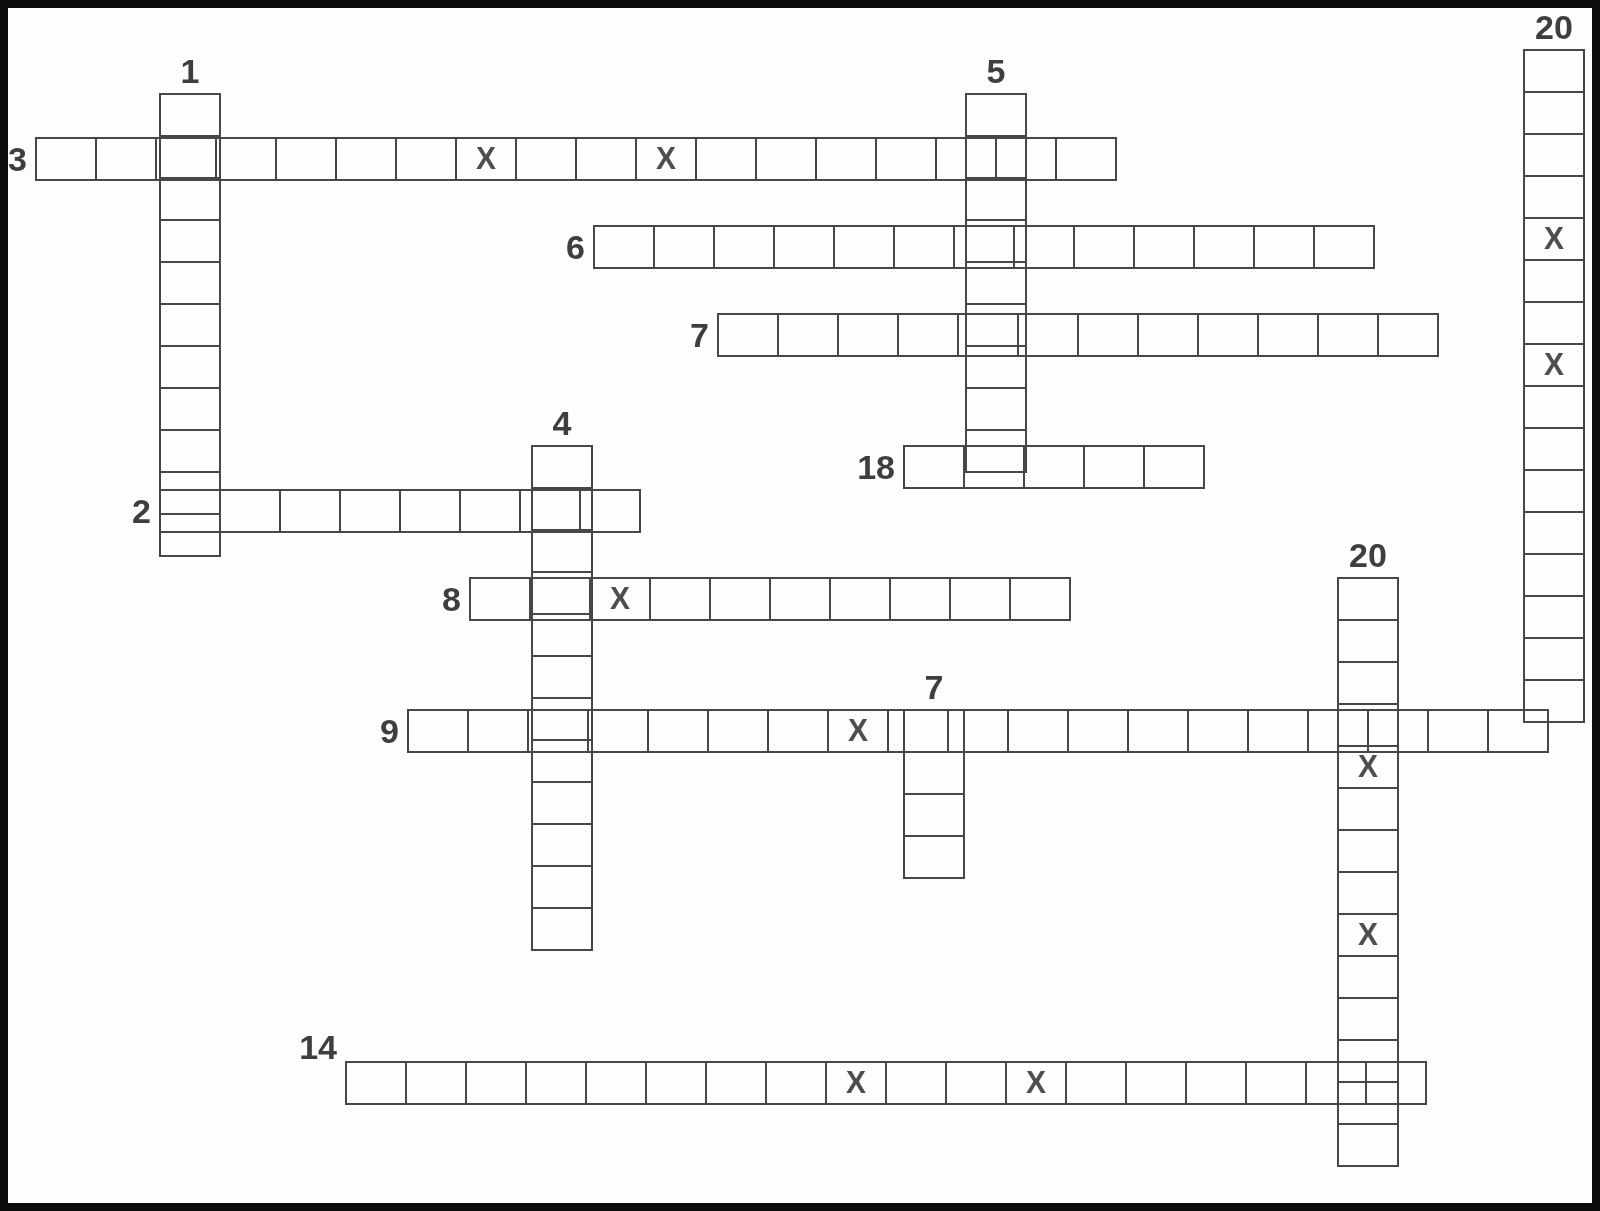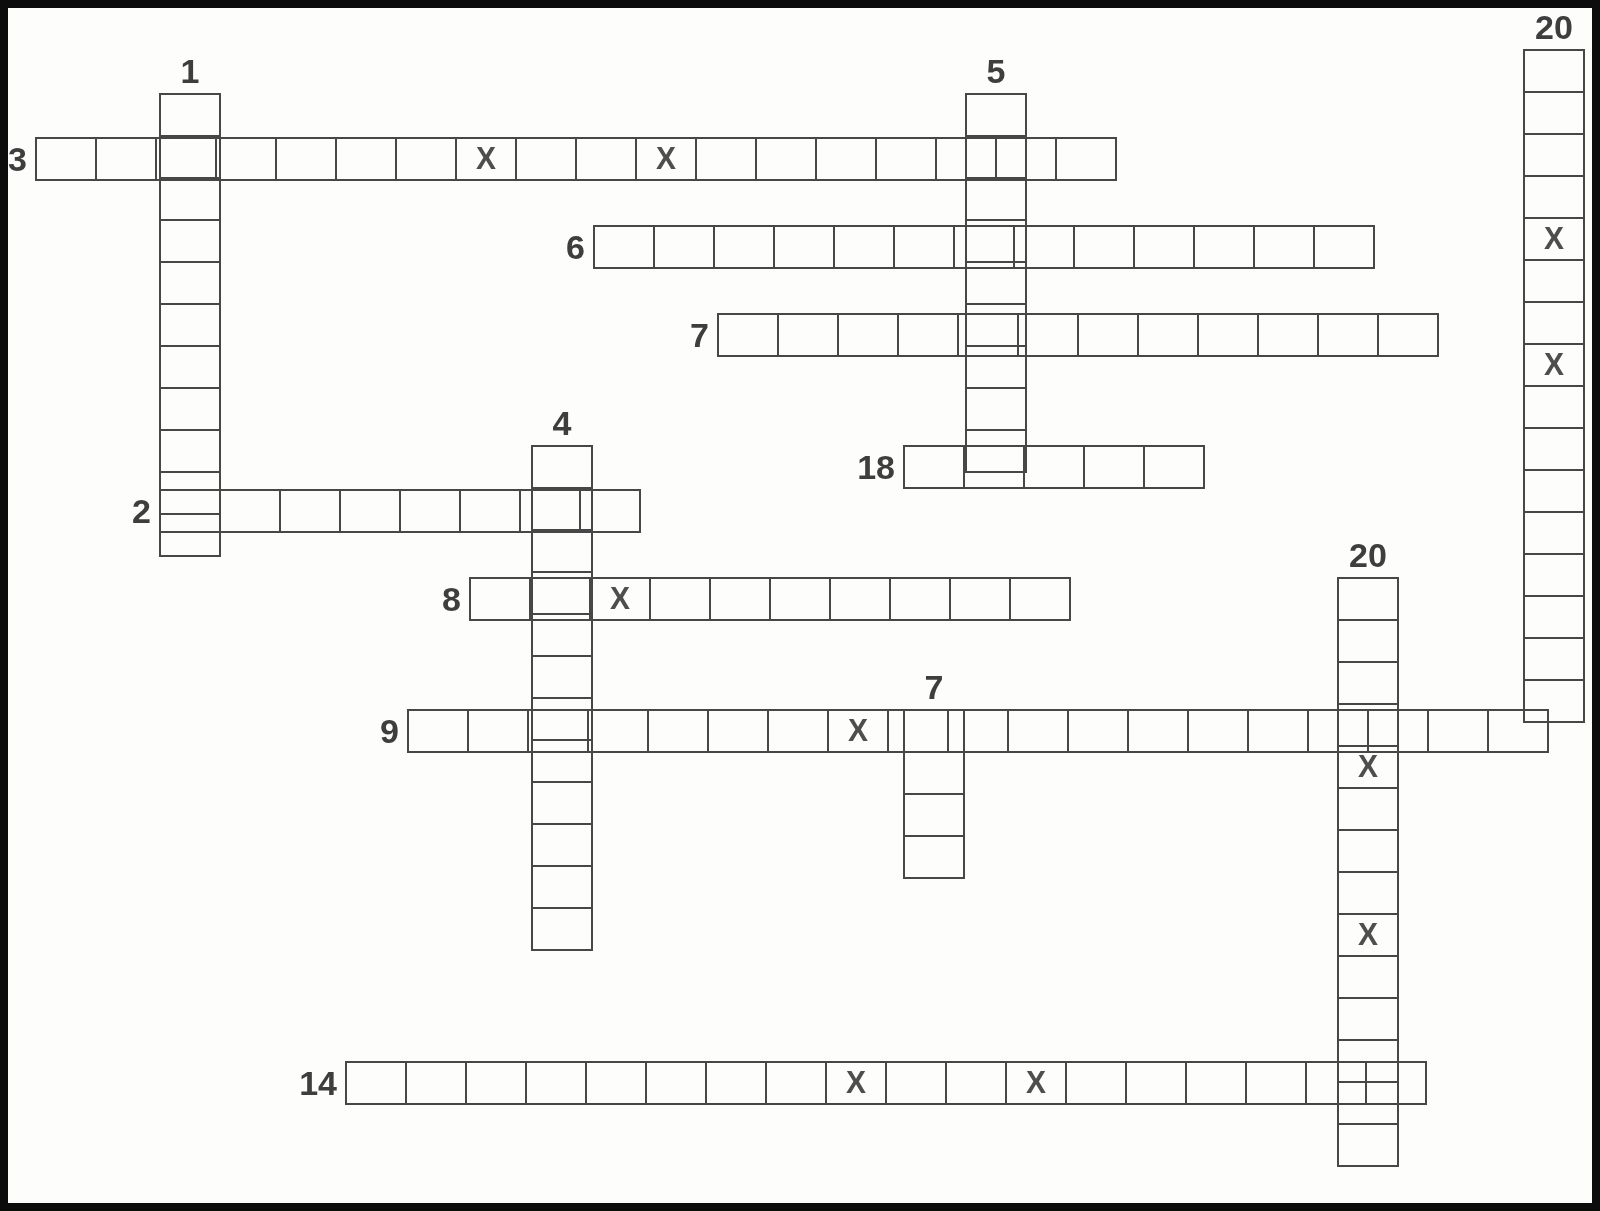--- a/index.html
+++ b/index.html
@@ -278,14 +278,14 @@
       <div class="cell" style="width: 62px; height: 44px;">
         <span class="x-marker">X</span>
       </div>
       <div class="cell" style="width: 62px; height: 44px;"></div>
       <div class="cell" style="width: 62px; height: 44px;"></div>
       <div class="cell" style="width: 62px; height: 44px;"></div>
       <div class="cell" style="width: 62px; height: 44px;"></div>
       <div class="cell" style="width: 62px; height: 44px;"></div>
       <div class="cell" style="width: 62px; height: 44px;"></div>
     </div>
-    <div class="word-label left" style="left: 259px; width: 78px; top: 1065px;">14</div>
+    <div class="word-label left" style="left: 259px; width: 78px; top: 1029px;">14</div>
   </div>
 
 </body></html>

